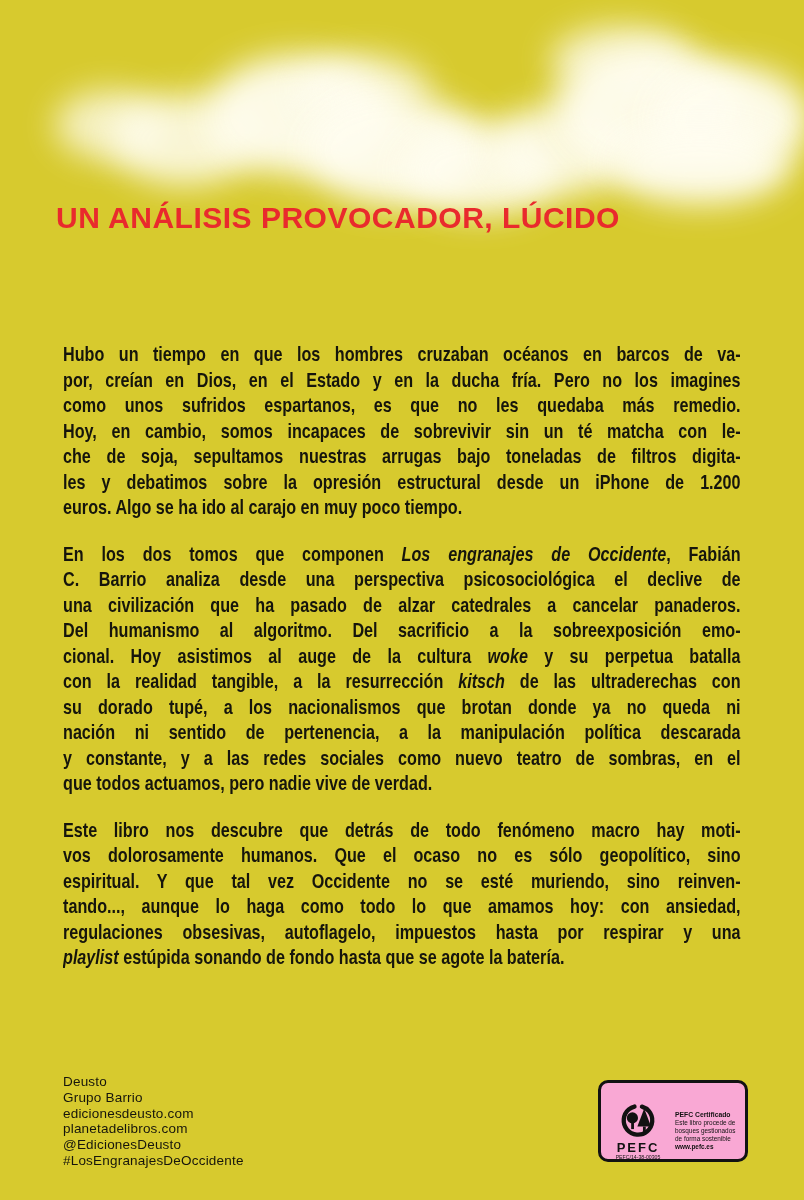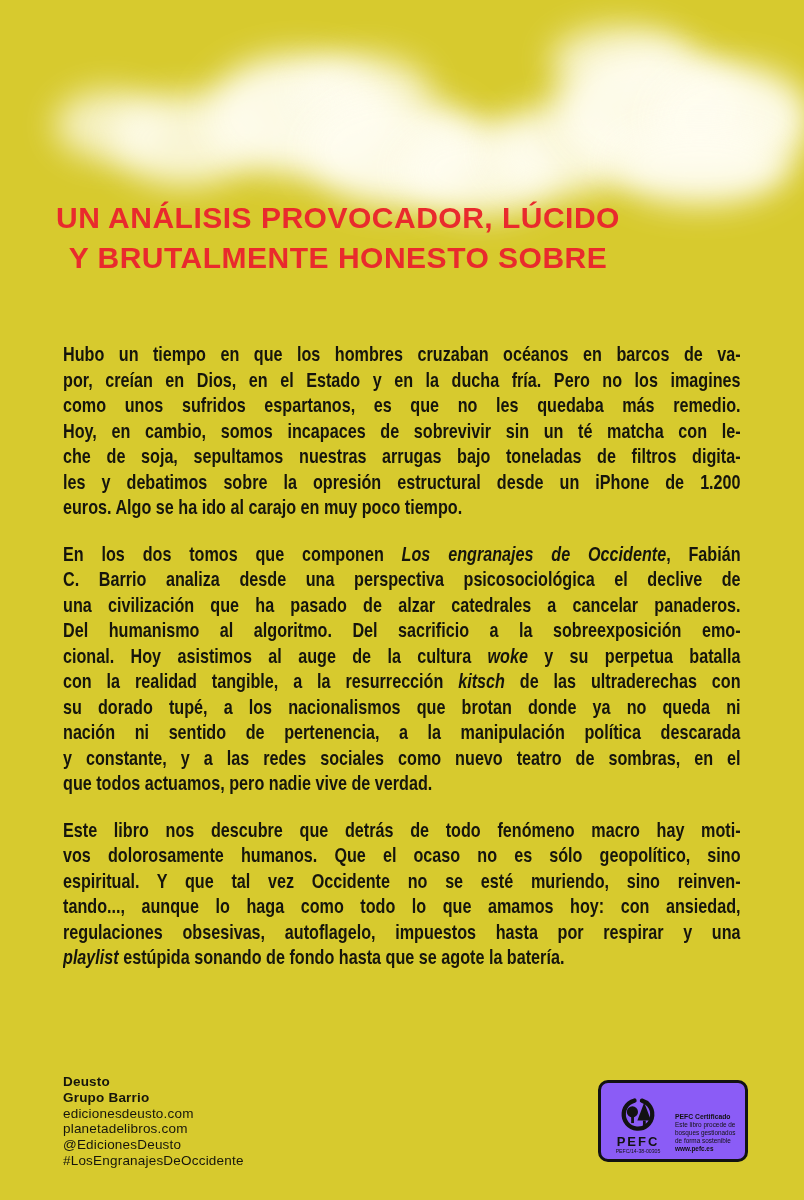--- a/index.html
+++ b/index.html
@@ -53,31 +53,31 @@
   .line.last { text-align-last: left; }
   .line em { font-style: italic; }
 
   
   .publisher {
     position: absolute; left: 63px; top: 1074px;
     color: #16150c;
     font-size: 13.5px; line-height: 15.8px;
     letter-spacing: 0.2px;
   }
-  .pub-line.bold { font-weight: bold; }
+  .pub-line.bold { font-weight: normal; }
 
   
   .pefc-badge {
     position: absolute; left: 598px; top: 1080px;
     width: 150px; height: 82px;
     box-sizing: border-box;
-    background: #8b5cf6;
+    background: #f9a8d4;
     border: 3px solid #121212;
     border-radius: 10px;
-    display: flex; align-items: flex-end;
+    display: flex; align-items: center;
     padding: 23px 7px 4px 7px; gap: 7px;
     color: #121212;
   }
   .pefc-left {
     width: 60px; display: flex; flex-direction: column;
     align-items: center; justify-content: flex-start;
   }
   .pefc-logo { margin-top: 2px; }
   .pefc-acronym {
     font-weight: bold; font-size: 13px; letter-spacing: 2px;
@@ -107,21 +107,20 @@
     <div class="blob" style="left:400px; top:125px; width:160px; height:90px;  opacity:.9;"></div>
     <div class="blob" style="left:490px; top:105px; width:140px; height:90px;  opacity:.85;"></div>
     <div class="blob" style="left:550px; top:25px;  width:140px; height:70px;  opacity:.7;"></div>
     <div class="blob" style="left:555px; top:45px;  width:190px; height:130px; opacity:.95;"></div>
     <div class="blob" style="left:650px; top:65px;  width:160px; height:110px; opacity:.95;"></div>
     <div class="blob" style="left:610px; top:125px; width:180px; height:80px;  opacity:.9;"></div>
   </div>
 
   <div class="headline" style="color: rgb(233, 42, 45);">
     <div class="hl-line">UN ANÁLISIS PROVOCADOR, LÚCIDO</div>
-    <div class="hl-line">Y BRUTALMENTE HONESTO SOBRE</div>
   </div>
 
   <div class="bodytext" style="color: rgb(22, 21, 12);">
       <div class="paragraph">
         <div class="line"><span>Hubo un tiempo en que los hombres cruzaban océanos en barcos de va-</span></div>
         <div class="line"><span>por, creían en Dios, en el Estado y en la ducha fría. Pero no los imagines</span></div>
         <div class="line"><span>como unos sufridos espartanos, es que no les quedaba más remedio.</span></div>
         <div class="line"><span>Hoy, en cambio, somos incapaces de sobrevivir sin un té matcha con le-</span></div>
         <div class="line"><span>che de soja, sepultamos nuestras arrugas bajo toneladas de filtros digita-</span></div>
         <div class="line"><span>les y debatimos sobre la opresión estructural desde un iPhone de 1.200</span></div>

